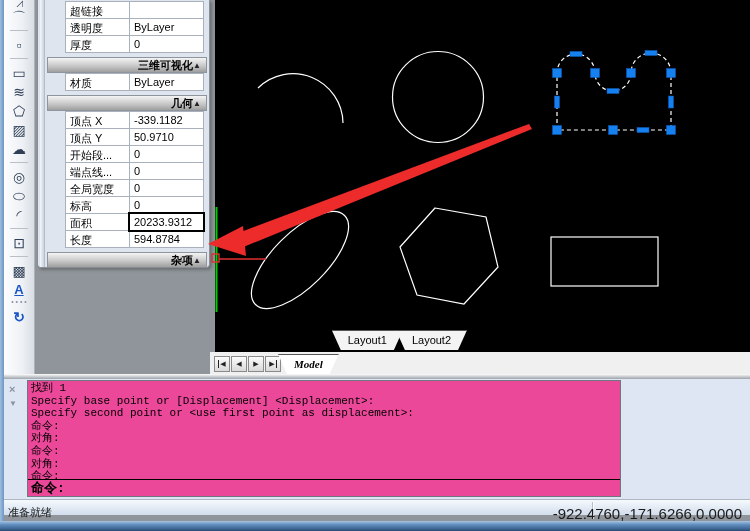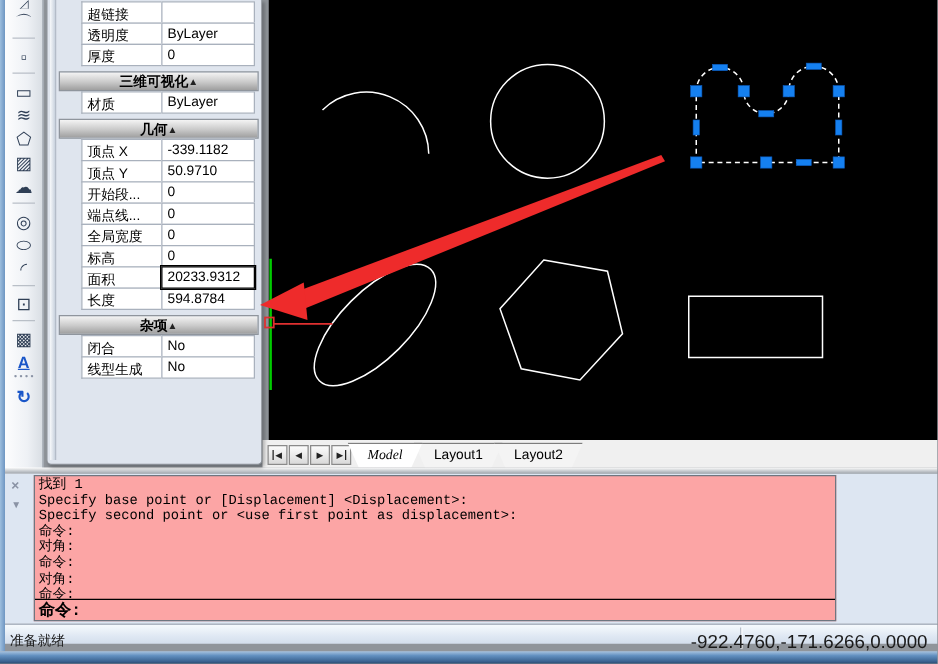--- a/index.html
+++ b/index.html
@@ -19,68 +19,68 @@
   .tb-icon { width:24px; height:19px; display:flex; align-items:center; justify-content:center;
     font-size:14px; line-height:1; color:#2e3e55; cursor:default; }
   .tb-icon.blue { color:#1a56c8; font-weight:bold; }
   .tb-icon.partial { height:7px; overflow:hidden; font-size:10px; }
   .tb-div { width:18px; height:9px; display:flex; align-items:center; }
   .tb-div::after { content:""; width:100%; height:1px; background:#b9bfc7; }
   .tb-dots { width:24px; height:8px; font-size:7px; color:#8a93a5; text-align:center; line-height:6px; }
   .tb-icon.textA { font-weight:bold; text-decoration:underline; font-size:13px; }
 
   
-  .palette { position:absolute; left:37px; top:0; width:173px; height:372px;
+  .palette { position:absolute; left:37px; top:0; width:173px; height:268px;
     background:#dfe5ee; border:1px solid #8a8f96; border-top:none;
     border-radius:0 0 4px 4px; z-index:10; padding-top:2px; overflow:hidden;
     box-shadow:2px 2px 3px rgba(0,0,0,.25); }
   .grab-strip { position:absolute; left:2px; top:0; width:5px; height:368px;
     background:linear-gradient(90deg,#f7f9fb,#c9d2de); border-right:1px solid #b4bcc8; }
   .p-body { position:relative; margin-left:9px; }
   .p-row { display:flex; margin-left:18px; margin-top:-1px; height:18px; width:139px; }
   .p-label { flex:0 0 64px; background:#fff; border:1px solid #a9b1bd; border-right:none;
     font-size:11px; color:#000; padding:2px 0 0 4px; white-space:nowrap; overflow:hidden; }
   .p-value { flex:1; background:#fff; border:1px solid #a9b1bd;
     font-family:Liberation Sans, sans-serif; font-size:11px; color:#000;
     padding:2px 0 0 4px; white-space:nowrap; overflow:hidden; }
   .p-value.selected { border:1px solid #000; outline:1px solid #000; position:relative; z-index:2; }
   .p-sec { margin:4px 3px 1px 0; height:16px; width:160px;
     background:linear-gradient(#f4f4f4,#c9c9c9 55%,#9f9f9f);
-    border:1px solid #8f959d; display:flex; align-items:center; justify-content:center;
+    border:1px solid #8f959d; display:flex; align-items:center; justify-content:flex-end;
     font-size:11px; font-weight:bold; color:#000; padding:0 5px; }
   .p-sec .arrow { font-size:8px; color:#222; }
 
   
   .canvas { position:absolute; left:215px; top:0; width:535px; height:352px; background:#000; z-index:4; }
 
   
   .tabstrip { position:absolute; left:210px; top:352px; width:540px; height:22px;
     background:#f0f0f0; z-index:6; display:flex; align-items:flex-end; padding-left:4px; }
   .tab-nav { display:flex; gap:1px; margin:0 4px 2px 0; }
   .tab-nav-btn { width:16px; height:16px; background:linear-gradient(#fcfcfc,#d9d9d9);
     border:1px solid #8a8a8a; font-size:7px; color:#222; display:flex; align-items:center;
     justify-content:center; cursor:pointer; }
   .tab-nav-btn.first span { border-left:1px solid #222; padding-left:1px; }
   .tab-nav-btn.last span { border-right:1px solid #222; padding-right:1px; }
   .tab { height:20px; margin-left:-7px; padding:3px 16px 0 16px; font-size:11px; color:#000;
     background:#f4f4f4; clip-path:polygon(0 0,100% 0,calc(100% - 9px) 100%,9px 100%);
     border-top:1px solid #555; cursor:pointer; position:relative; }
-  .tab.active { background:#fff; font-weight:normal; font-family:"Liberation Serif",serif;
-    font-style:italic; z-index:3; }
+  .tab.active { background:#fff; font-weight:bold; font-family:"Liberation Serif",serif;
+    font-style:italic; z-index:3;margin-top:24px; }
 
   .hsep { position:absolute; left:0; top:374px; width:750px; height:5px;
     background:linear-gradient(#fdfdfd,#c2c6cb 60%,#9ea4ab); z-index:6; }
 
   
   .cmd { position:absolute; left:0; top:379px; width:750px; height:120px;
     background:#dde6f2; z-index:6; }
   .cmd-gutter { position:absolute; left:4px; top:0; width:23px; height:120px; }
   .cmd-close { position:absolute; left:5px; top:4px; font-size:11px; font-weight:bold; color:#8a93a5; cursor:pointer; }
   .cmd-expand { position:absolute; left:5px; top:20px; font-size:8px; color:#8a93a5; cursor:pointer; }
-  .cmd-text { position:absolute; left:27px; top:1px; width:642px; height:117px; background:#fca5a5;
+  .cmd-text { position:absolute; left:27px; top:1px; width:594px; height:117px; background:#ec4899;
     border:1px solid #6f7680; font-family:"Liberation Mono","DejaVu Sans Mono",monospace;
     font-size:11px; color:#000; }
   .cmd-hist { padding:1px 3px; line-height:12.6px; white-space:pre; height:98px; overflow:hidden; }
   .cmd-input { border-top:1px solid #000; height:17px; font-size:13px; font-weight:bold;
     padding:1px 3px; line-height:15px; }
 
   
   .statusbar { position:absolute; left:0; top:499px; width:750px; height:16px;
     background:linear-gradient(#f6fafd,#dfe8f3 60%,#d3deec); border-top:1px solid #aeb6c2;
     z-index:6; font-size:11px; color:#1a1a1a; }

